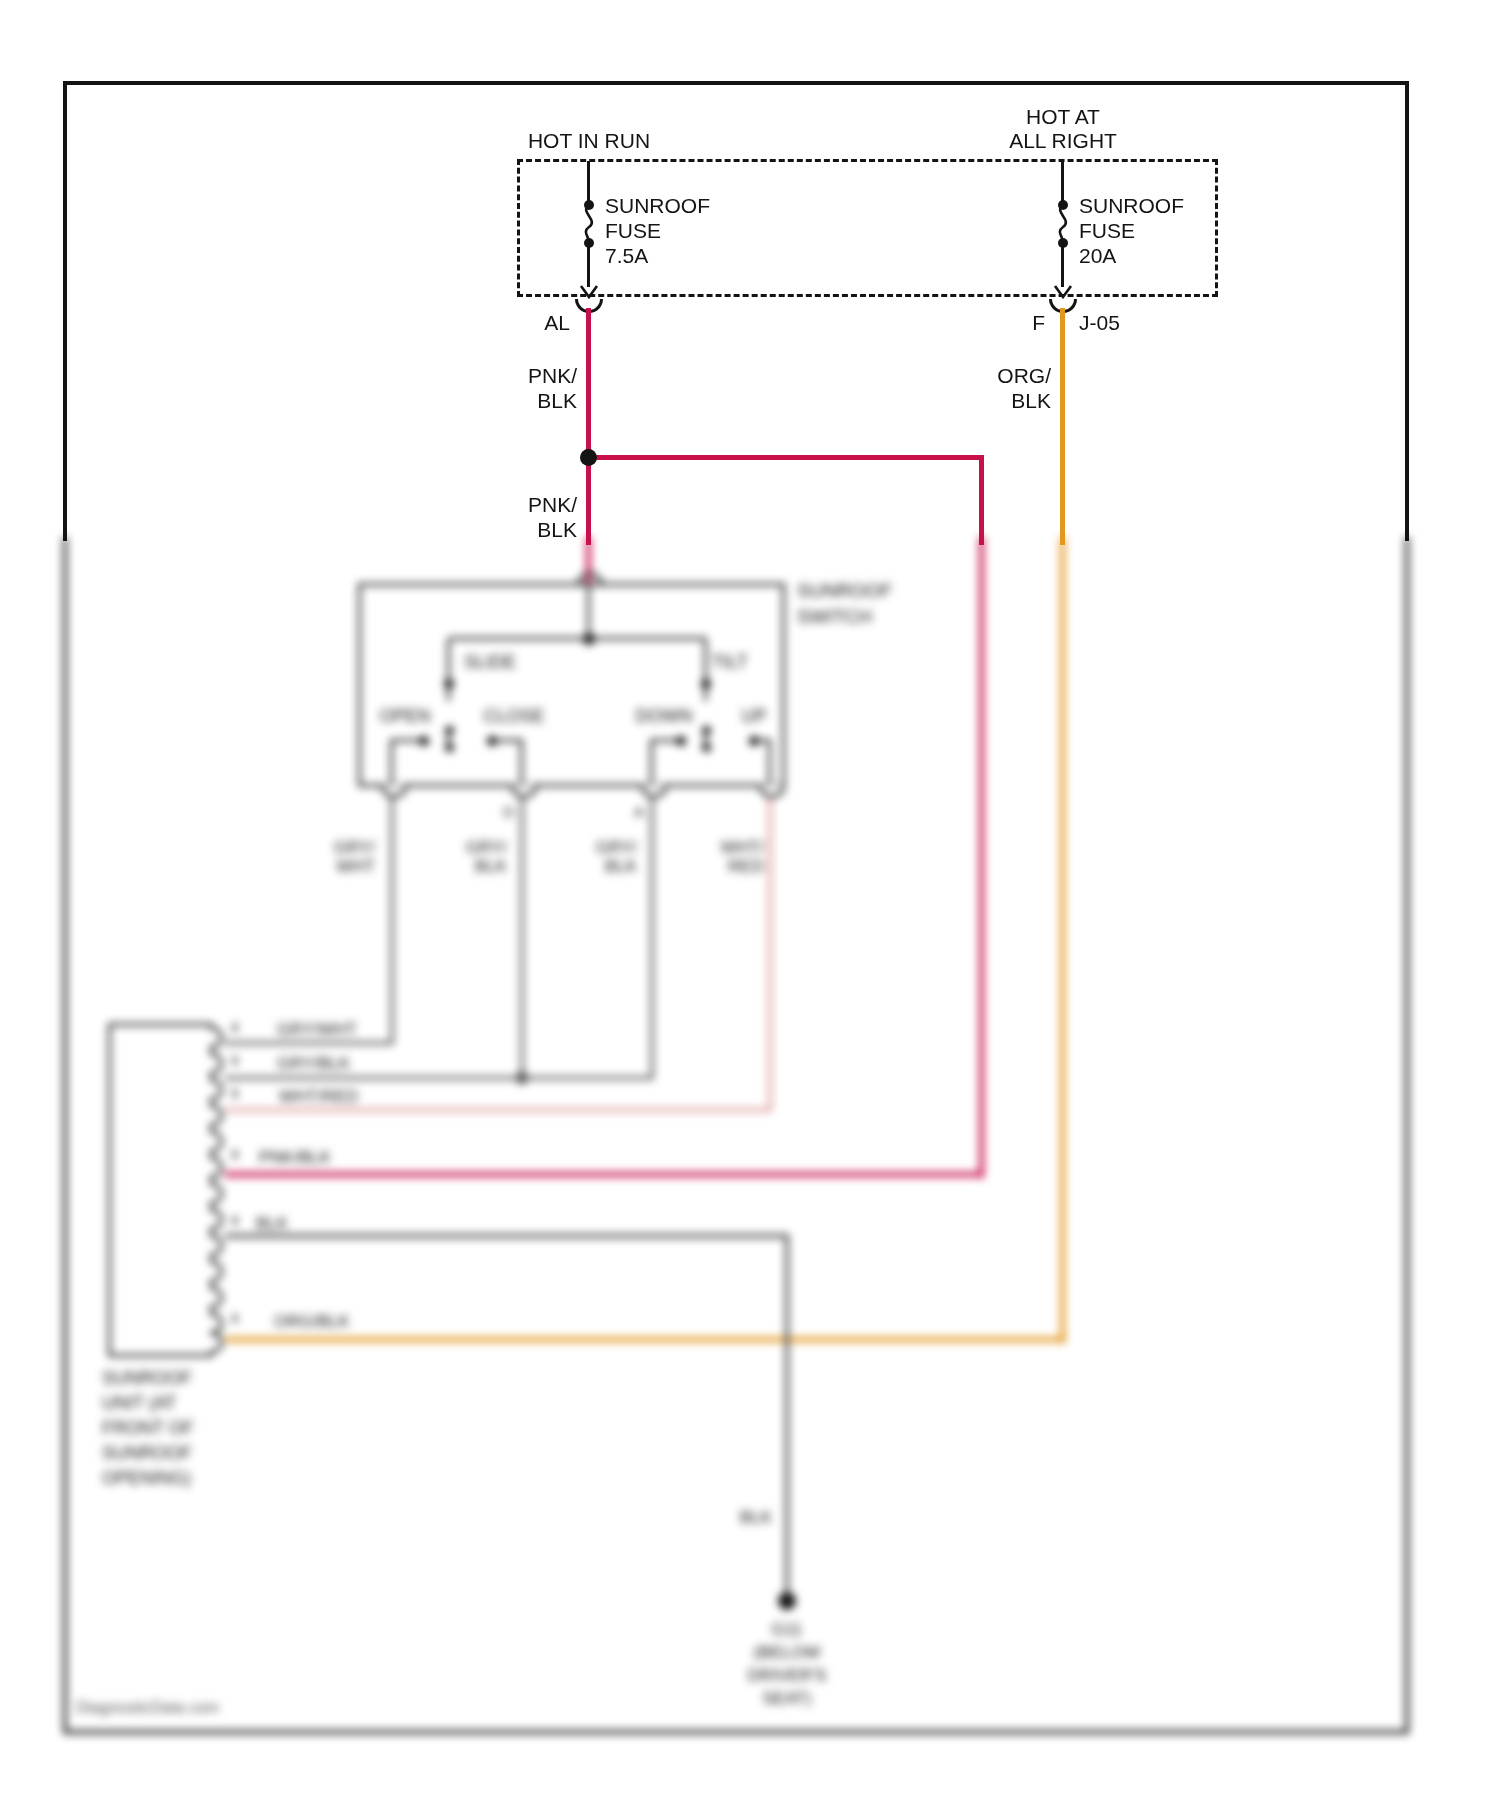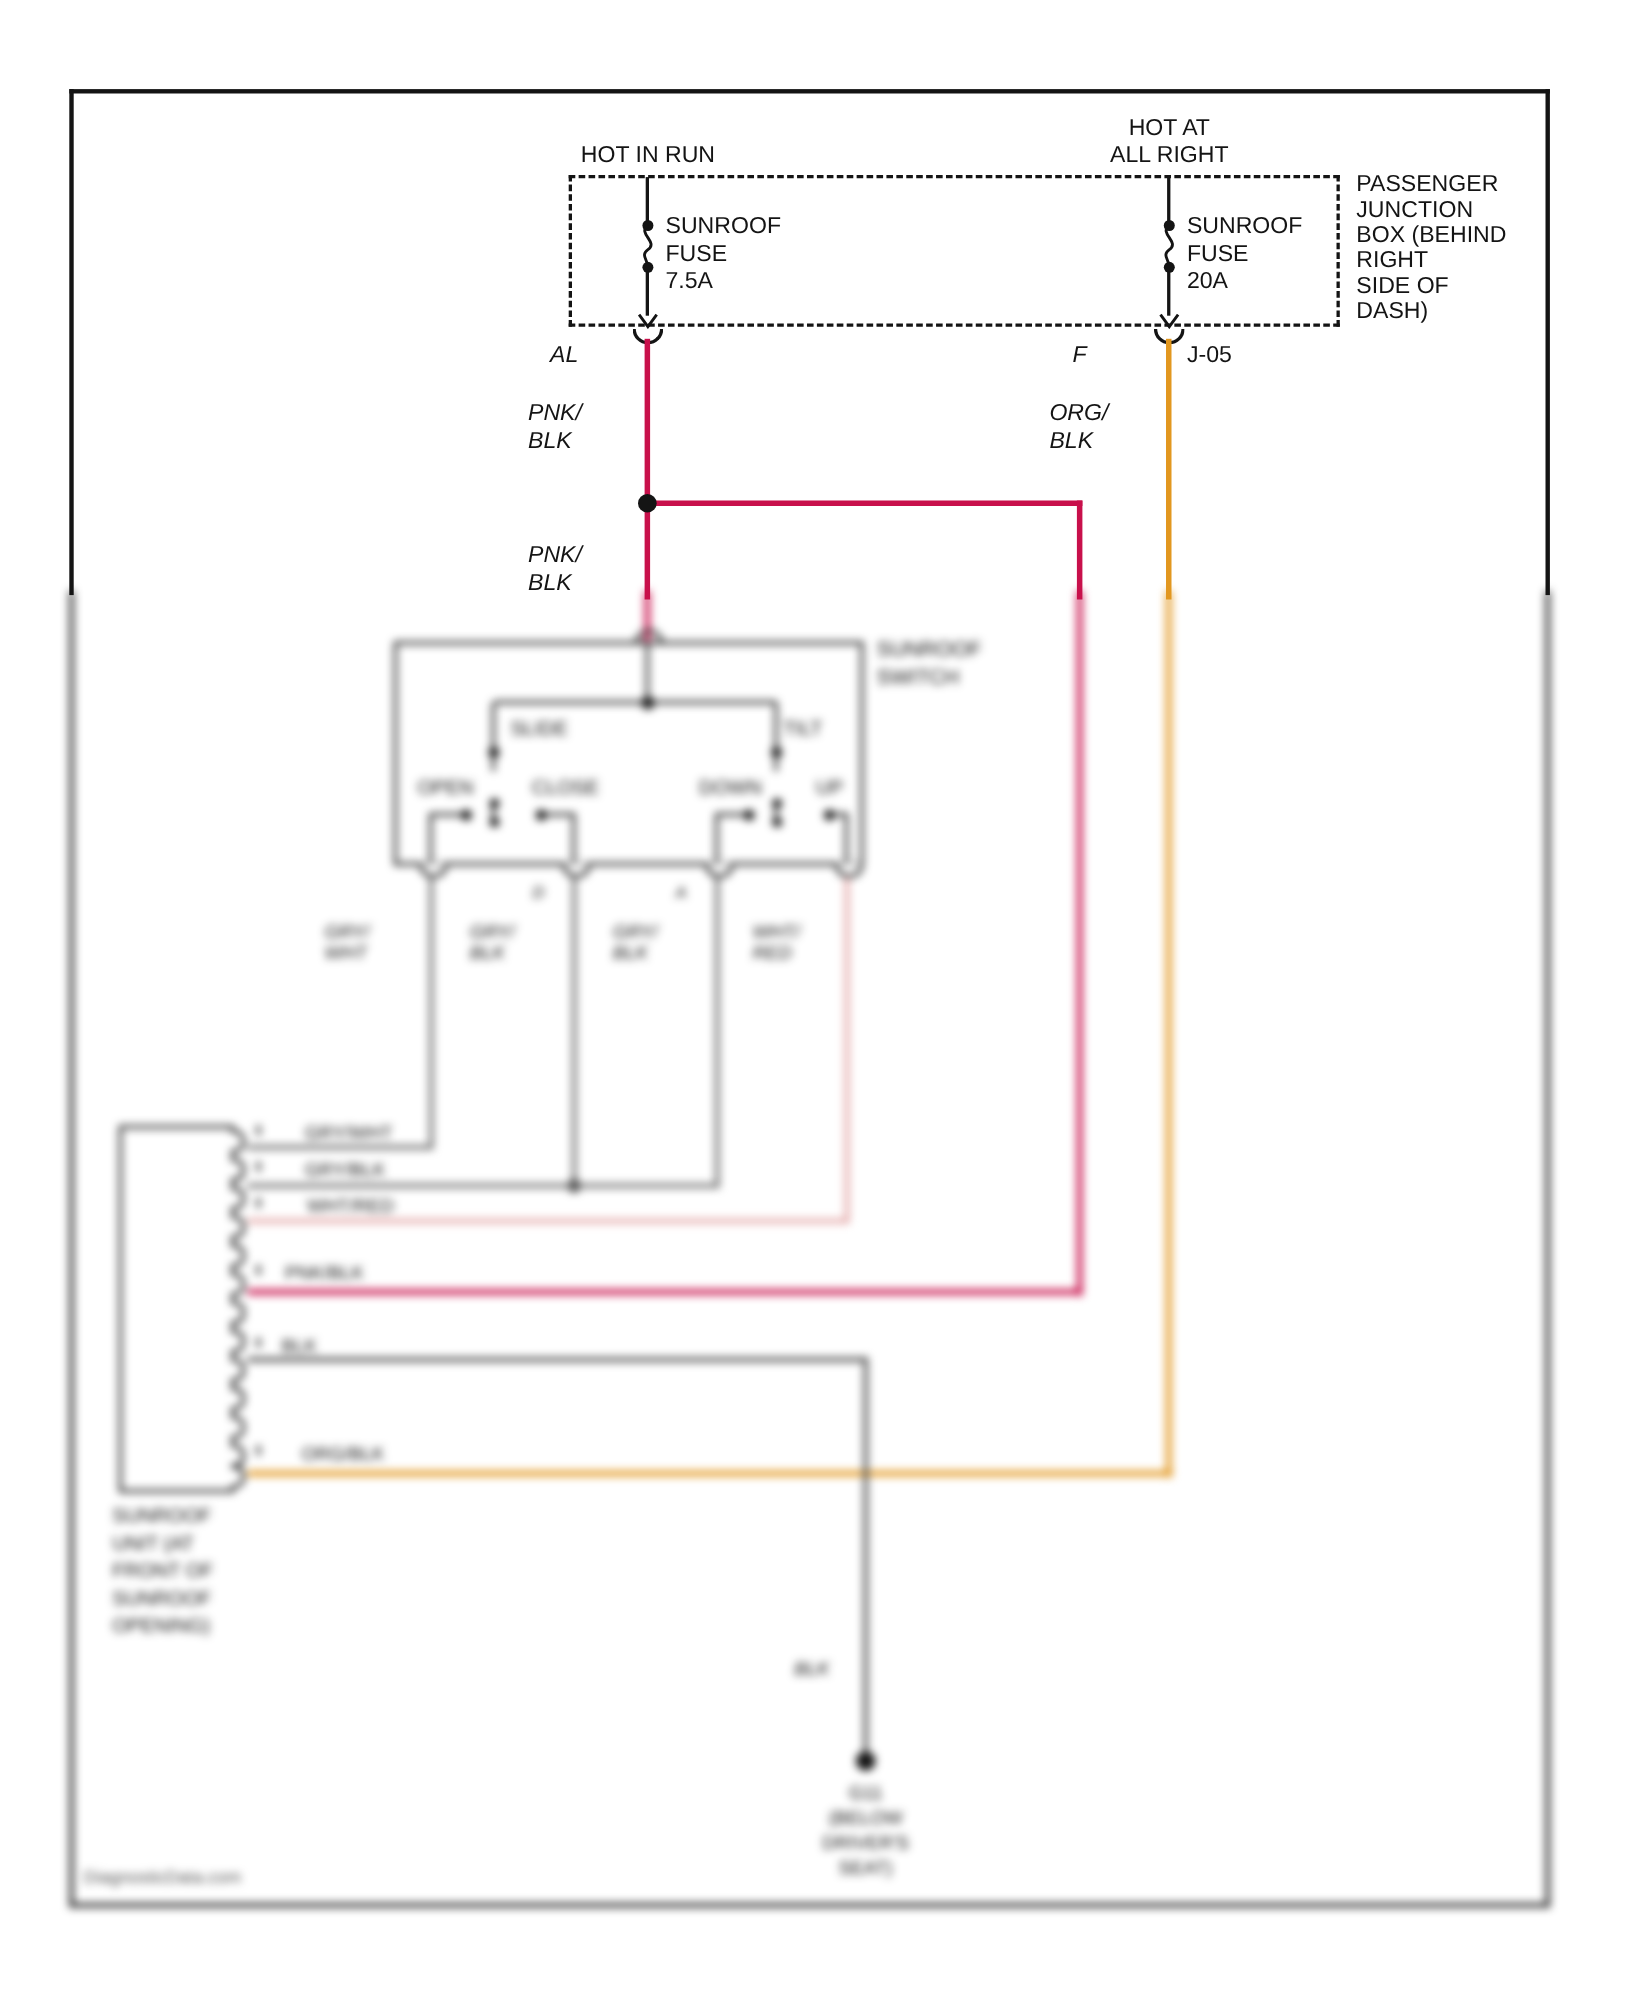--- a/index.html
+++ b/index.html
@@ -1,21 +1,21 @@
 <!DOCTYPE html>
 <html style="--pnk: #c8104b; --org: #e2971f; --wht_red: #e2a2a2; --gry: #6e6e6e; --blk_wire: #4a4a4a;"><head>
 <meta charset="utf-8">
 <style>
   html,body{margin:0;padding:0;background:#ffffff;}
   #canvas{position:relative;width:1500px;height:1814px;background:#fff;overflow:hidden;
           font-family:"Liberation Sans",sans-serif;color:#111;}
   .abs{position:absolute;}
   .lbl{position:absolute;font-size:21px;line-height:25px;color:#141414;white-space:nowrap;}
   .lbl.small{font-size:17px;line-height:19px;}
-  .lbl.right{text-align:left;font-style:italic;}
+  .lbl.right{text-align:right;}
   .lbl.center{text-align:center;}
   .wire{position:absolute;}
   .blackline{background:#141414;}
   .blkline2{background:#222;}
   .dot{position:absolute;border-radius:50%;background:#141414;}
   .cup-down{position:absolute;border:3px solid #141414;border-top:none;
             border-radius:0 0 14px 14px;background:transparent;}
   .cup-up{position:absolute;border:3px solid #222;border-bottom:none;
           border-radius:14px 14px 0 0;background:transparent;}
   .pin-bump{position:absolute;border:3px solid #222;border-top:none;
@@ -186,28 +186,20 @@
     <div class="wire blackline" style="left:63px;top:81px;width:4px;height:460px;"></div>
     <div class="wire blackline" style="left:1405px;top:81px;width:4px;height:460px;"></div>
 
     <div class="lbl center" style="left:489px;top:128px;width:200px;">HOT IN RUN</div>
     <div class="lbl center" style="left:963px;top:105px;width:200px;line-height:24px;">
       <div>HOT AT</div>
       <div>ALL RIGHT</div>
     </div>
 
     <div class="dash-box" style="left:517px;top:159px;width:695px;height:132px;"></div>
-    <div class="lbl" style="left:1233px;top:156px;line-height:23px;">
-      <div>PASSENGER</div>
-      <div>JUNCTION</div>
-      <div>BOX (BEHIND</div>
-      <div>RIGHT</div>
-      <div>SIDE OF</div>
-      <div>DASH)</div>
-    </div>
 
     <div class="wire blackline" style="left:587px;top:161px;width:3px;height:44px;"></div>
     <svg class="abs" style="left:577px;top:199px;" width="24" height="50" viewBox="0 0 24 50">
       <circle cx="12" cy="6" r="5" fill="#141414"></circle>
       <path d="M12,6 C2,13 22,21 12,28 C5,33 12,37 12,44" stroke="#141414" stroke-width="2.6" fill="none"></path>
       <circle cx="12" cy="44" r="5" fill="#141414"></circle>
     </svg>
     <div class="wire blackline" style="left:587px;top:247px;width:3px;height:40px;"></div>
     <svg class="abs" style="left:579px;top:285px;" width="20" height="14" viewBox="0 0 20 14">
       <path d="M2,1 L10,12 L18,1" stroke="#141414" stroke-width="2.6" fill="none"></path>

